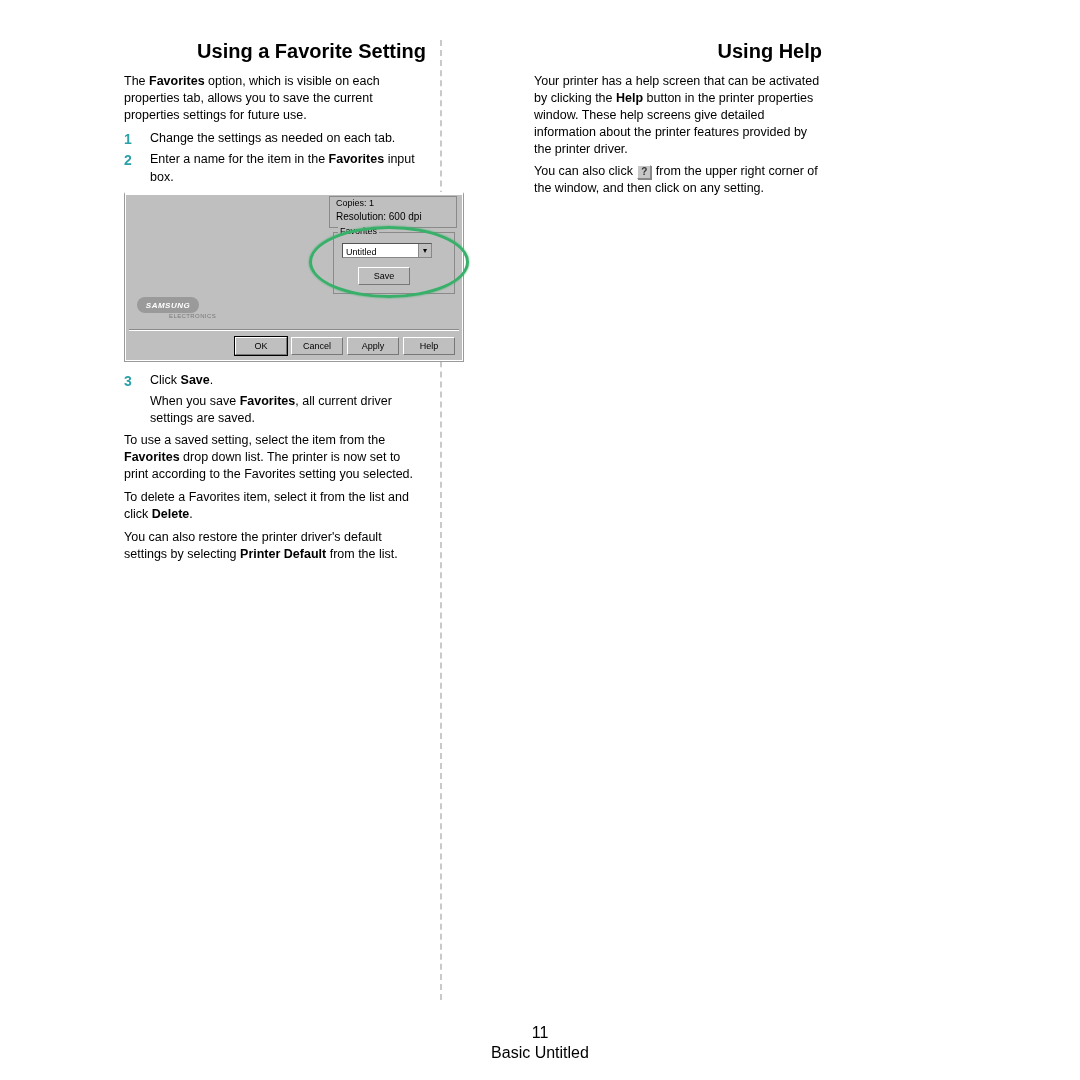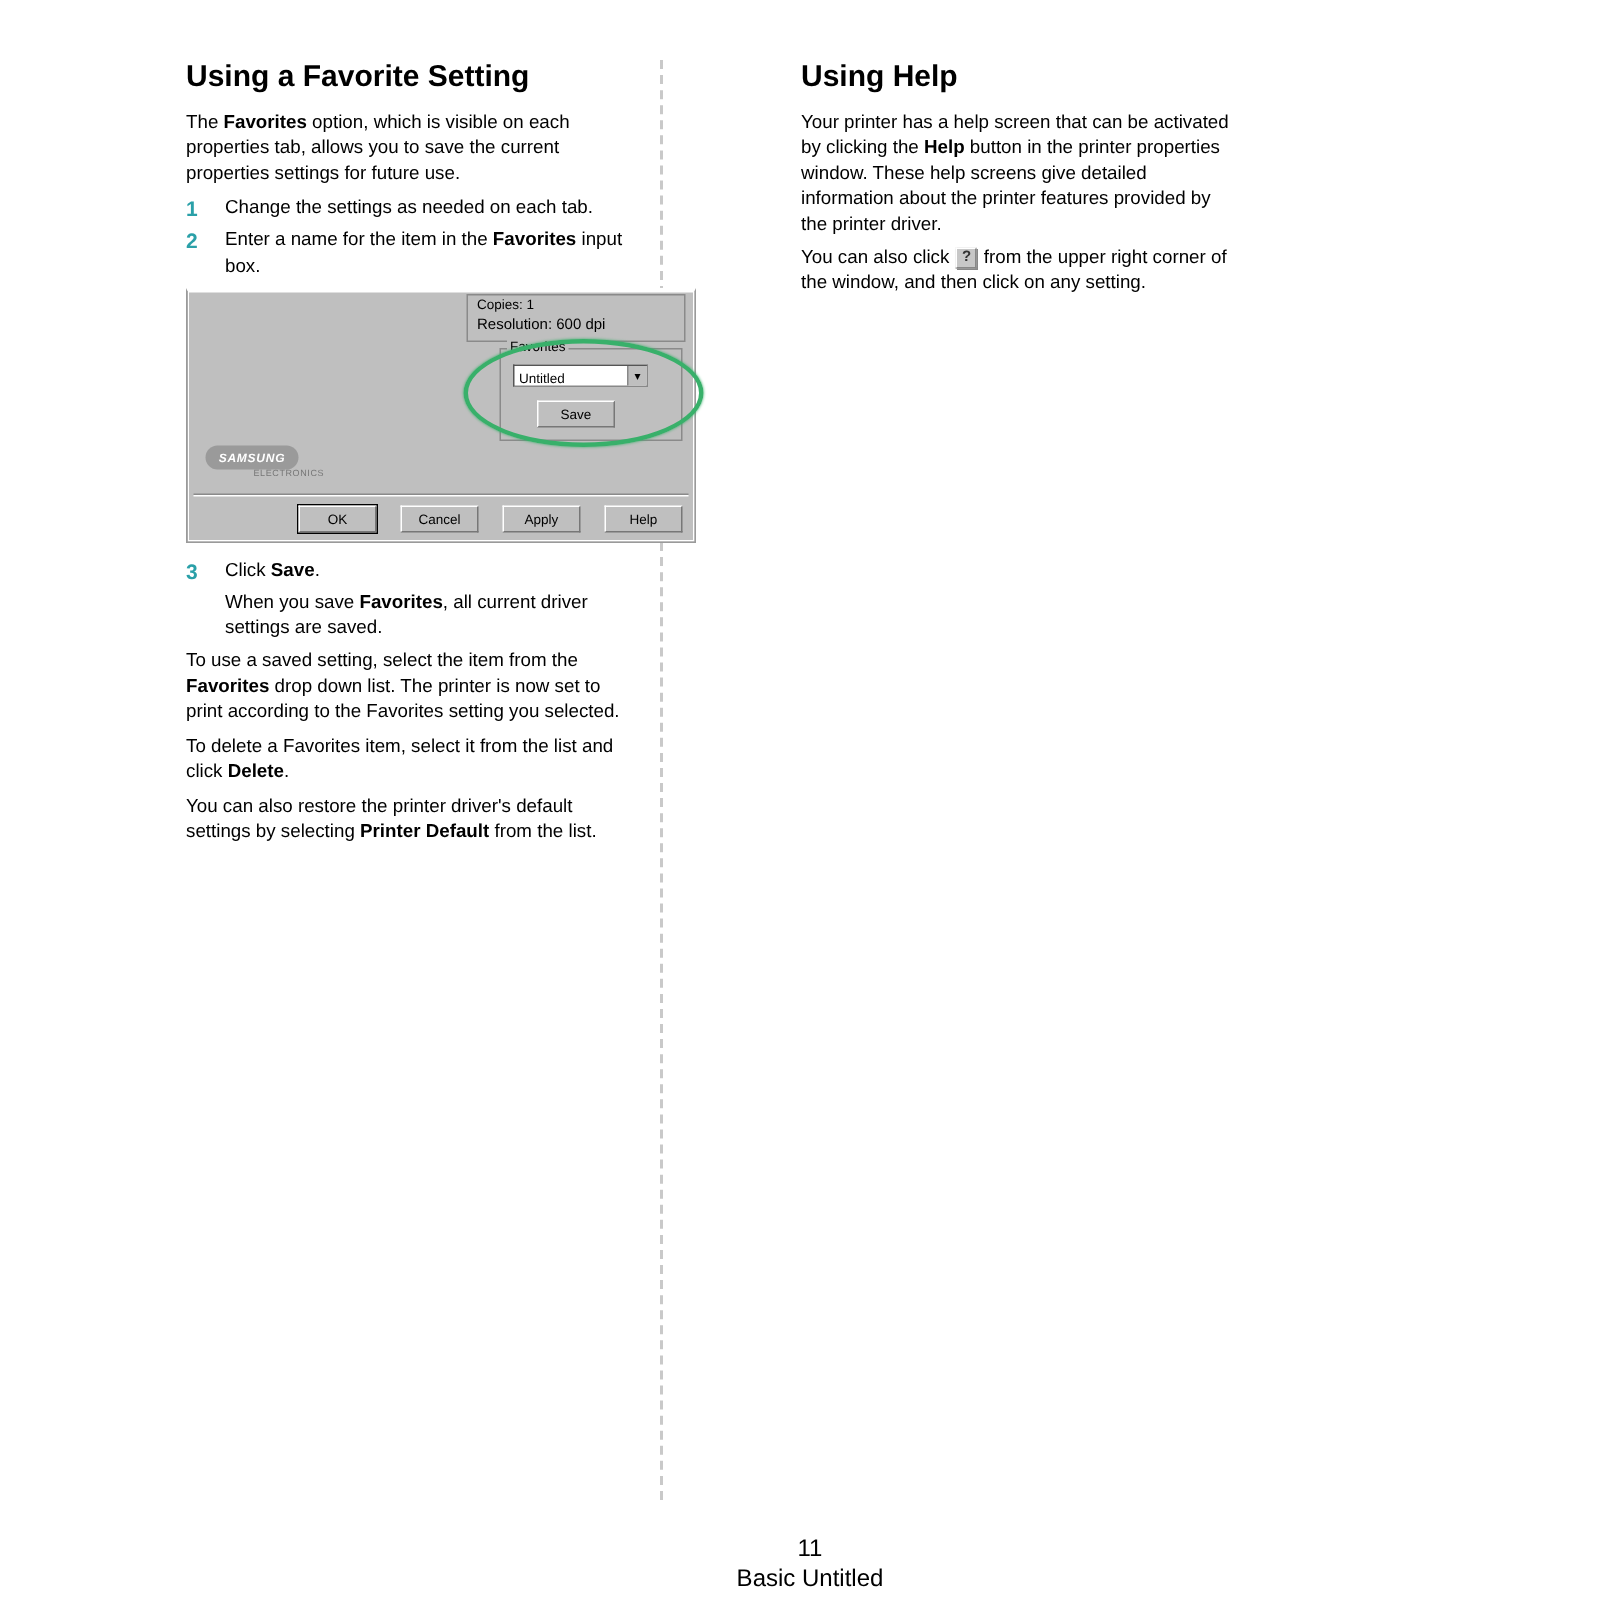--- a/index.html
+++ b/index.html
@@ -37,20 +37,21 @@
     width: 0;
     border-left: 2px dashed #c9c9c9;
     height: 960px;
     margin: 0;
   }
   h1.section-title {
     font-size: 20px;
     font-weight: bold;
     margin: 0 0 10px 0;
     color: #000;
+    text-align: right;
   }
   p.body {
     font-size: 12.5px;
     line-height: 1.35;
     margin: 0 0 6px 0;
     color: #000;
   }
   ol.steps {
     list-style: none;
     padding: 0;
@@ -87,21 +88,21 @@
     height: 170px;
     background: #bfbfbf;
     border: 1px solid #9a9a9a;
     border-top: 2px solid #ffffff;
     position: relative;
     margin: 6px 0 10px 0;
     box-shadow: 0 0 0 1px #fff inset;
   }
   .shot-inner-top {
     position:absolute; right:6px; top:2px;
-    width:146px; height:32px;
+    width:128px; height:32px;
     border:1px solid #8a8a8a;
     background:#bfbfbf;
   }
   .shot-copies {
     position:absolute; left:6px; top:1px;
     font-size:9px; color:#000;
   }
   .shot-res {
     position:absolute; left:6px; top:14px;
     font-size:10px; color:#000;
@@ -163,21 +164,21 @@
   }
   .logo-sub {
     font-size:6px; color:#777; padding-left:32px; letter-spacing:0.4px;
   }
   .shot-sep {
     position:absolute; left:4px; right:4px; bottom:30px;
     border-top:1px solid #8a8a8a; border-bottom:1px solid #fff;
   }
   .btn-row {
     position:absolute; right:8px; bottom:6px;
-    display:flex; gap:16px;align-items:flex-end;
+    display:flex; gap:4px;align-items:flex-end;
   }
   .winbtn {
     width:52px; height:18px;
     background:#bfbfbf;
     border:1px solid #fff; border-right-color:#777; border-bottom-color:#777;
     font-size:9px;
     display:flex; align-items:center; justify-content:center;
   }
   .winbtn.default {
     box-shadow: 0 0 0 1px #000;

